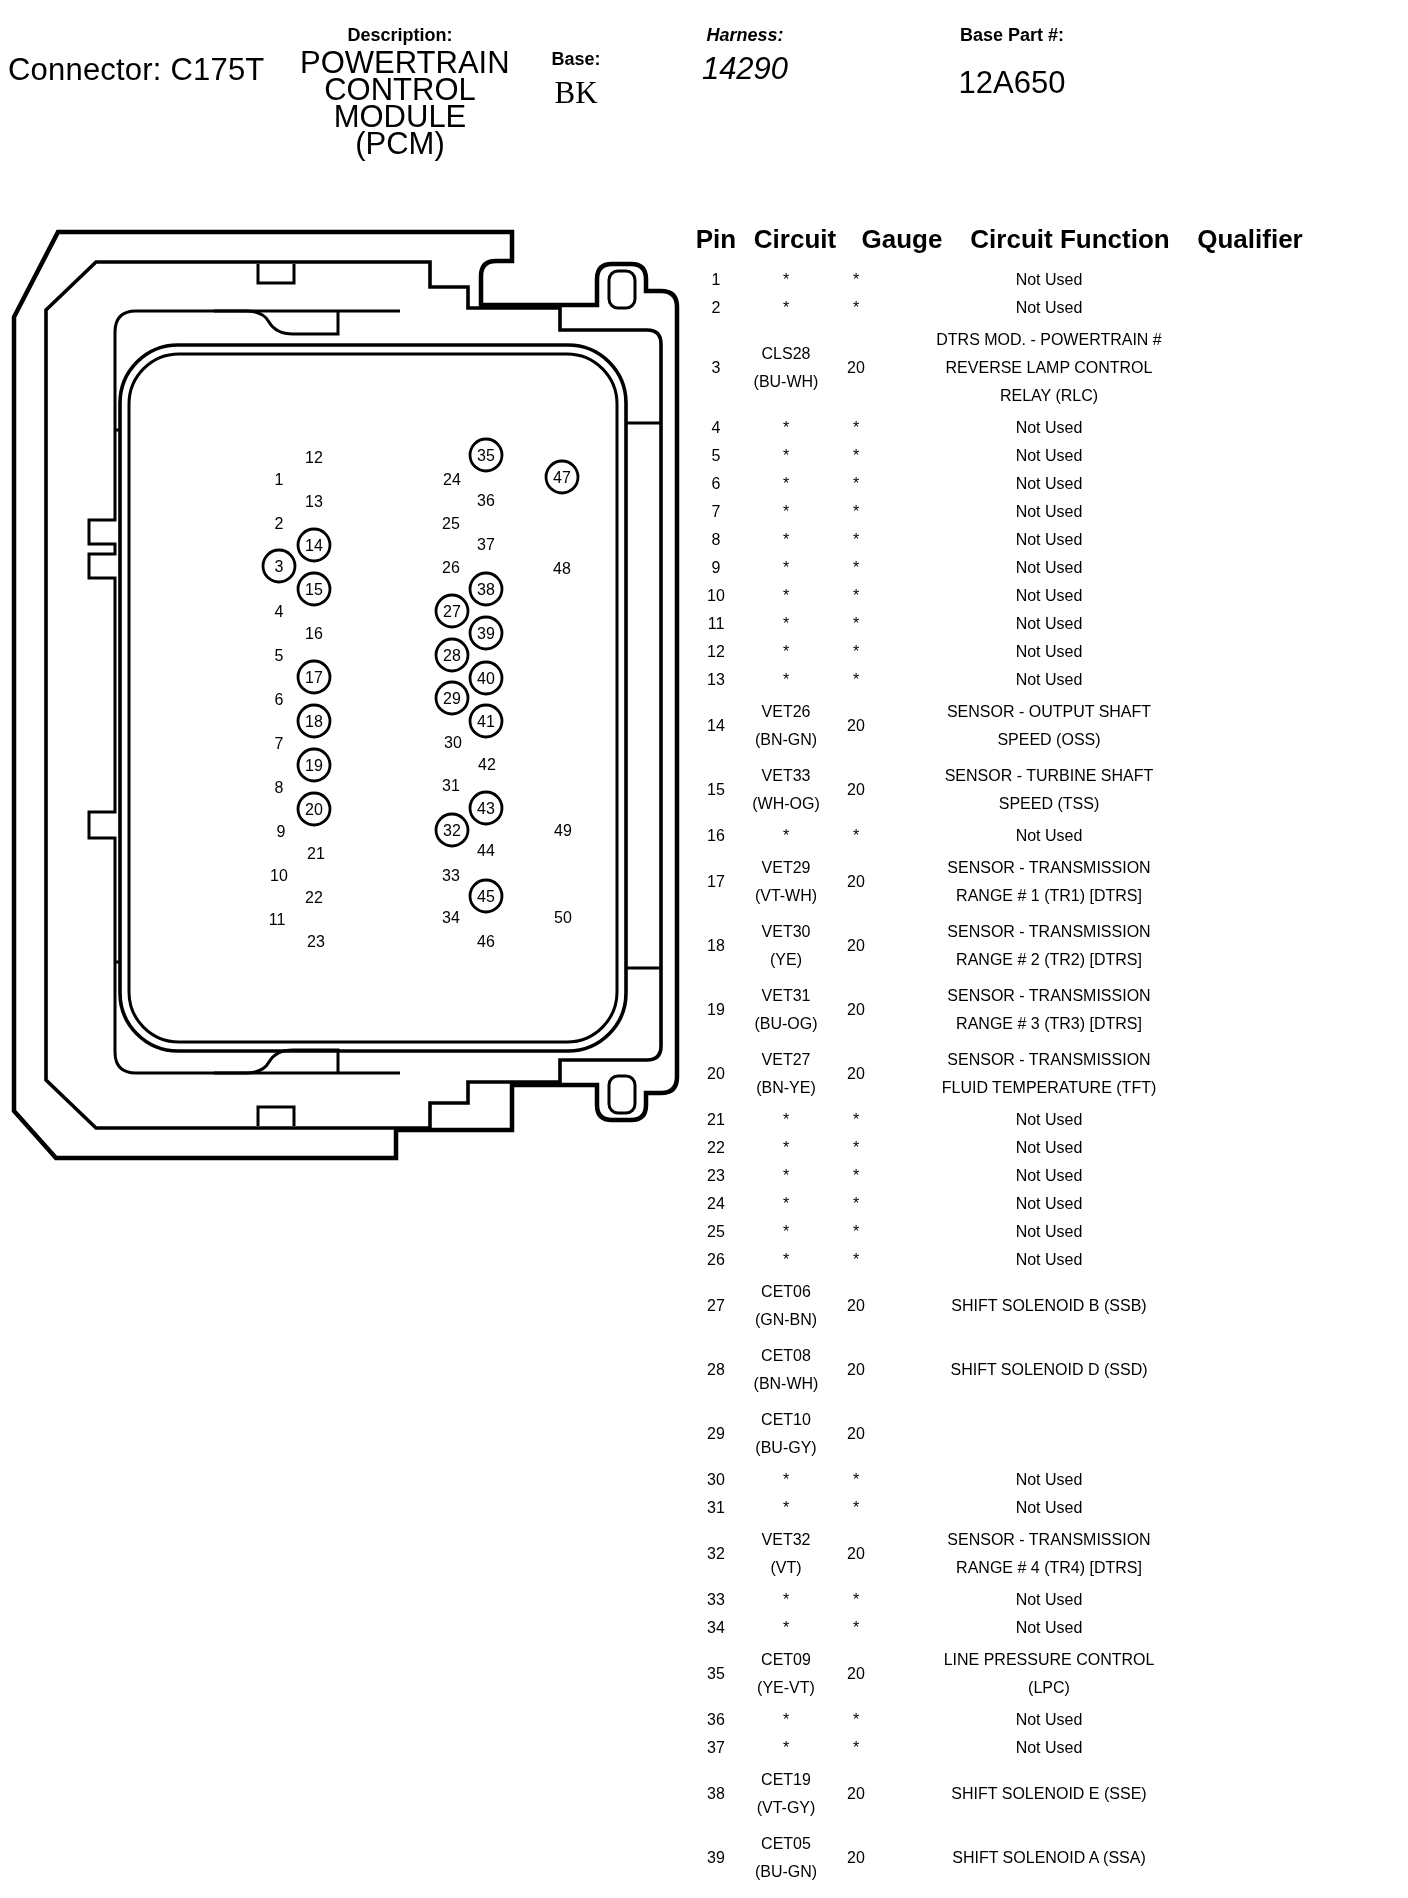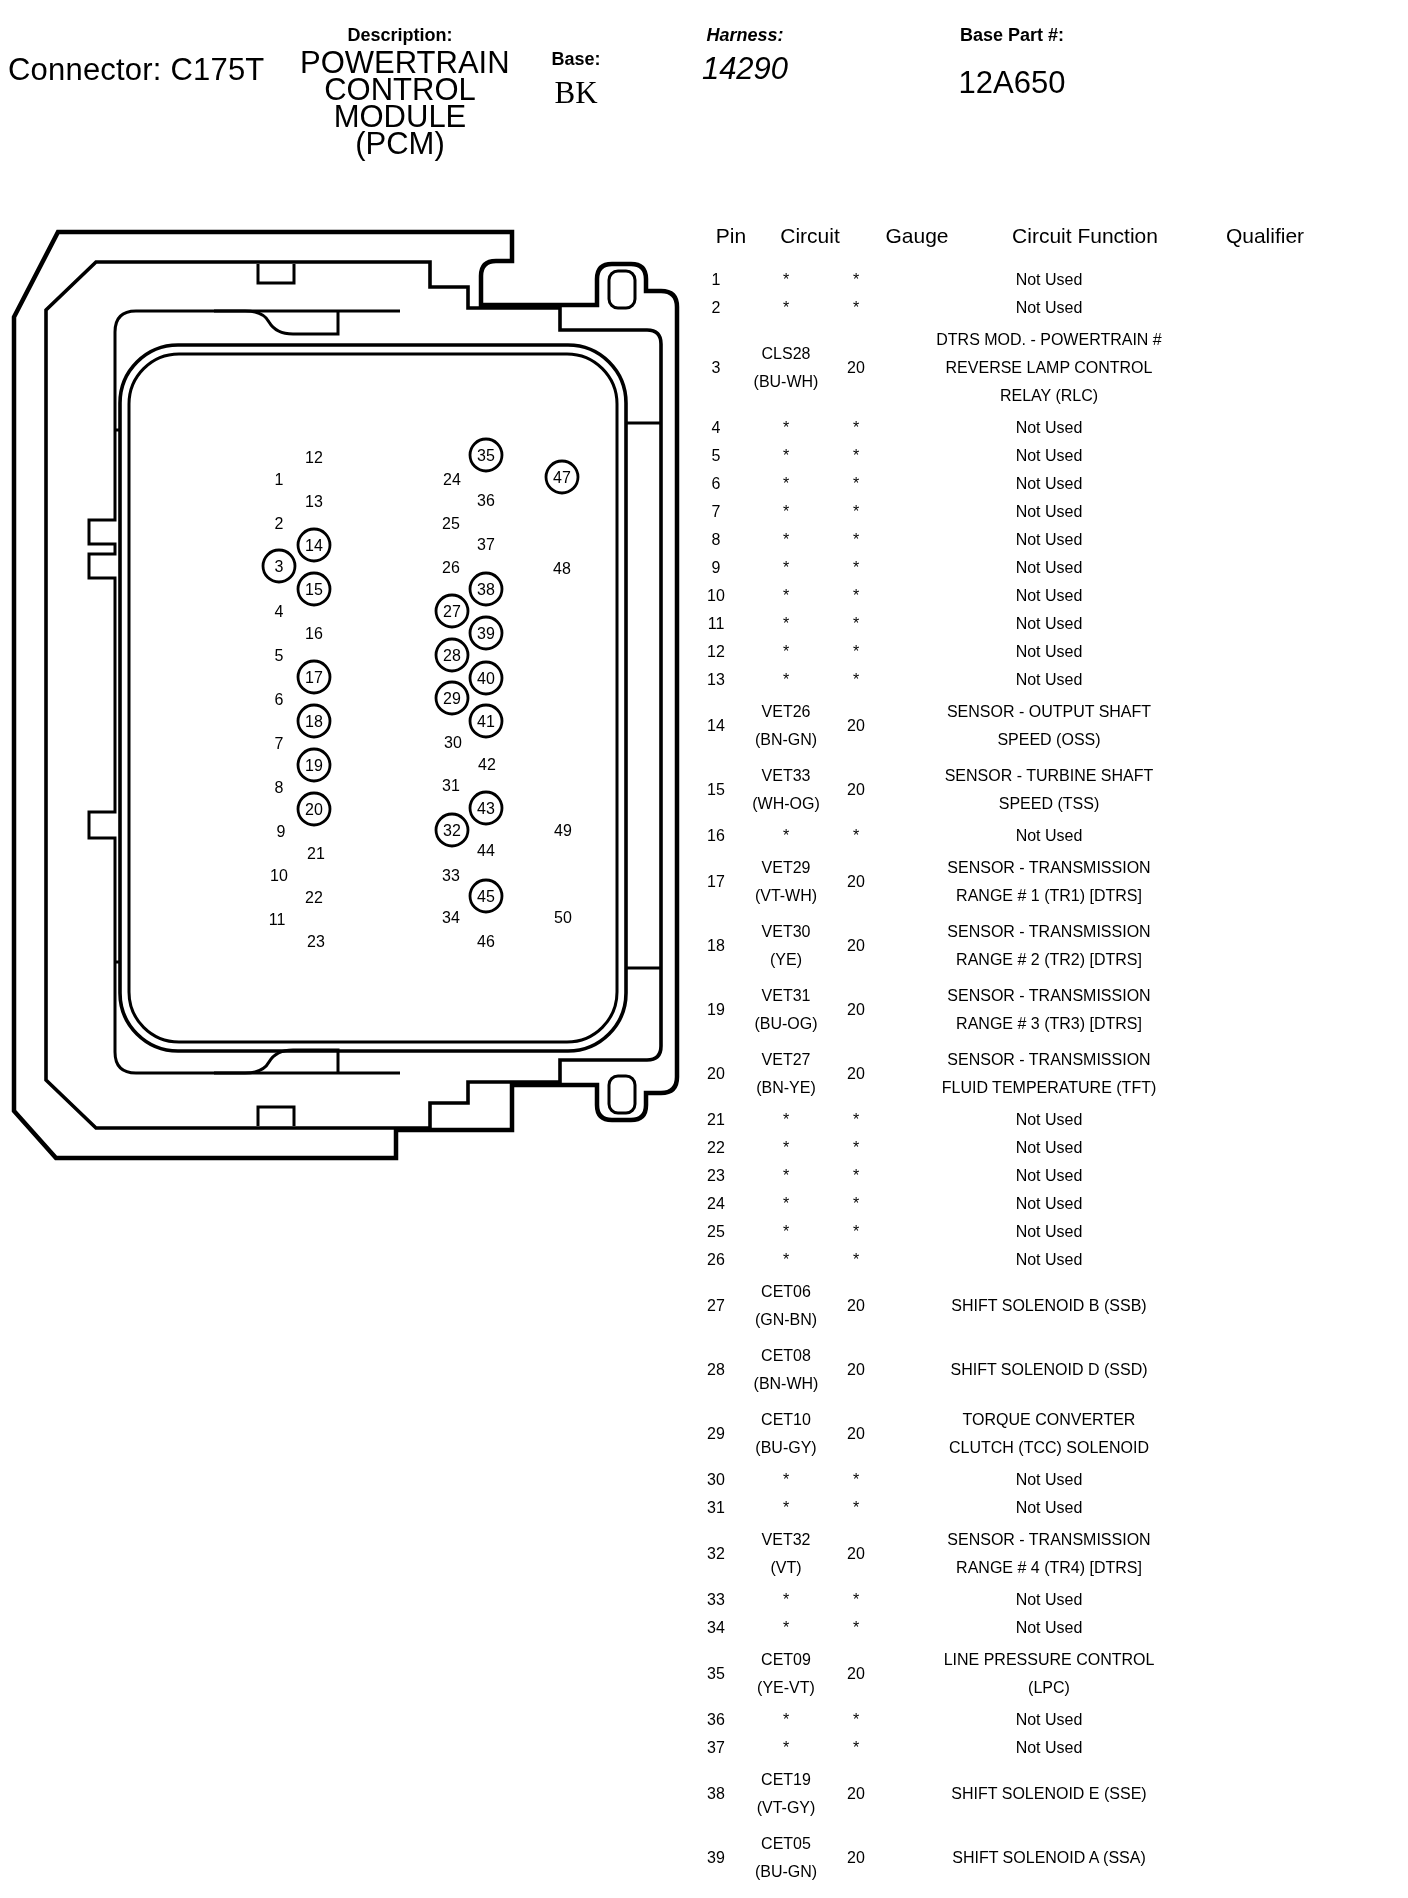--- a/index.html
+++ b/index.html
@@ -26,21 +26,21 @@
   .diagram circle{fill:none;stroke:#000;stroke-width:2.8px;}
   .diagram text{
     font-family:"Liberation Sans", sans-serif;
     font-size:16px;fill:#000;text-anchor:middle;
   }
   
   .pin-table{position:absolute;left:688px;top:224px;width:716px;}
   .thead{position:relative;height:26px;}
   .thead .th{
     position:absolute;top:0;transform:translateX(-50%);
-    font-size:21px;font-weight:normal;white-space:nowrap;margin-left:15px;
+    font-size:26px;font-weight:bold;white-space:nowrap;
   }
   .tbody{margin-top:16px;}
   .trow{display:flex;align-items:center;font-size:16px;line-height:28px;}
   .trow.multi{padding:4px 0;}
   .cell-pin{width:56px;text-align:center;flex:0 0 auto;}
   .cell-circuit{width:84px;text-align:center;flex:0 0 auto;}
   .cell-gauge{width:56px;text-align:center;flex:0 0 auto;}
   .cell-function{width:330px;text-align:center;flex:0 0 auto;}
   .cell-qualifier{flex:1 1 auto;text-align:center;min-height:10px;}
 </style>
@@ -602,24 +602,20 @@
         </div>
     <div class="cell-qualifier"></div>
   </div>
       <div class="trow multi">
     <div class="cell-pin">29</div>
     <div class="cell-circuit">
           <div>CET10</div>
           <div>(BU-GY)</div>
         </div>
     <div class="cell-gauge">20</div>
-    <div class="cell-function">
-          <div>TORQUE CONVERTER</div>
-          <div>CLUTCH (TCC) SOLENOID</div>
-        </div>
     <div class="cell-qualifier"></div>
   </div>
       <div class="trow">
     <div class="cell-pin">30</div>
     <div class="cell-circuit">
           <div>*</div>
         </div>
     <div class="cell-gauge">*</div>
     <div class="cell-function">
           <div>Not Used</div>

